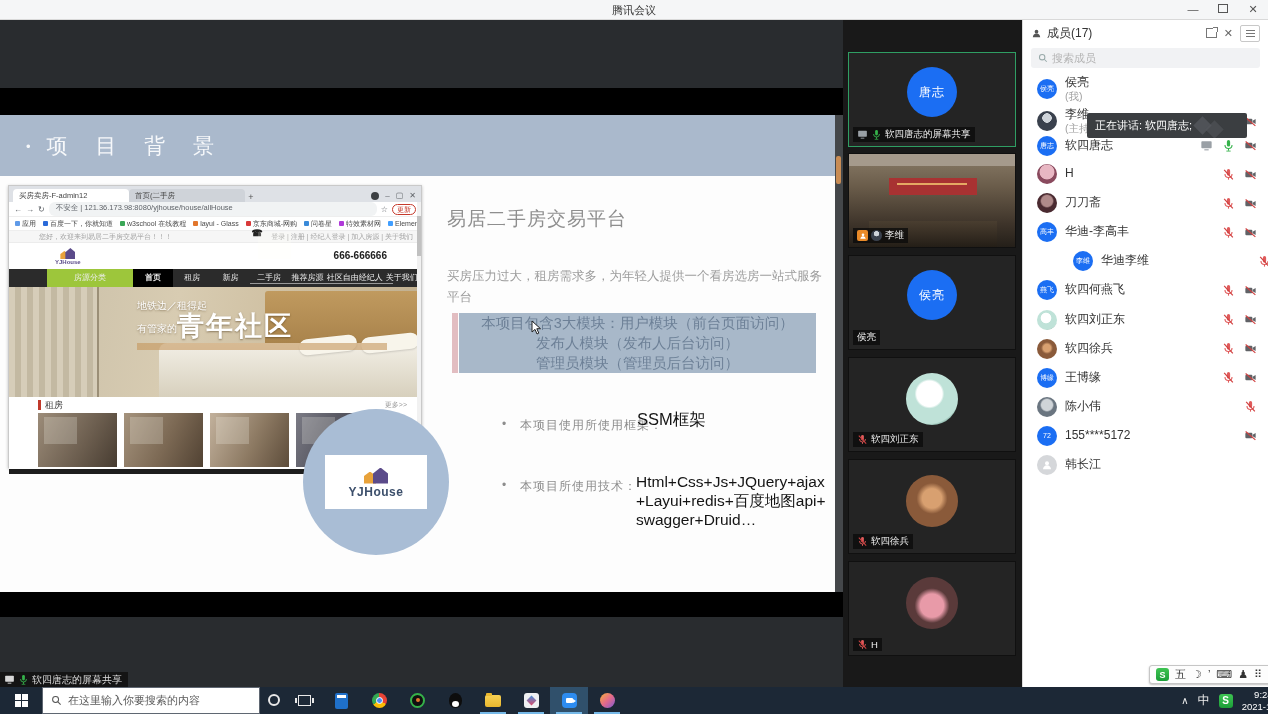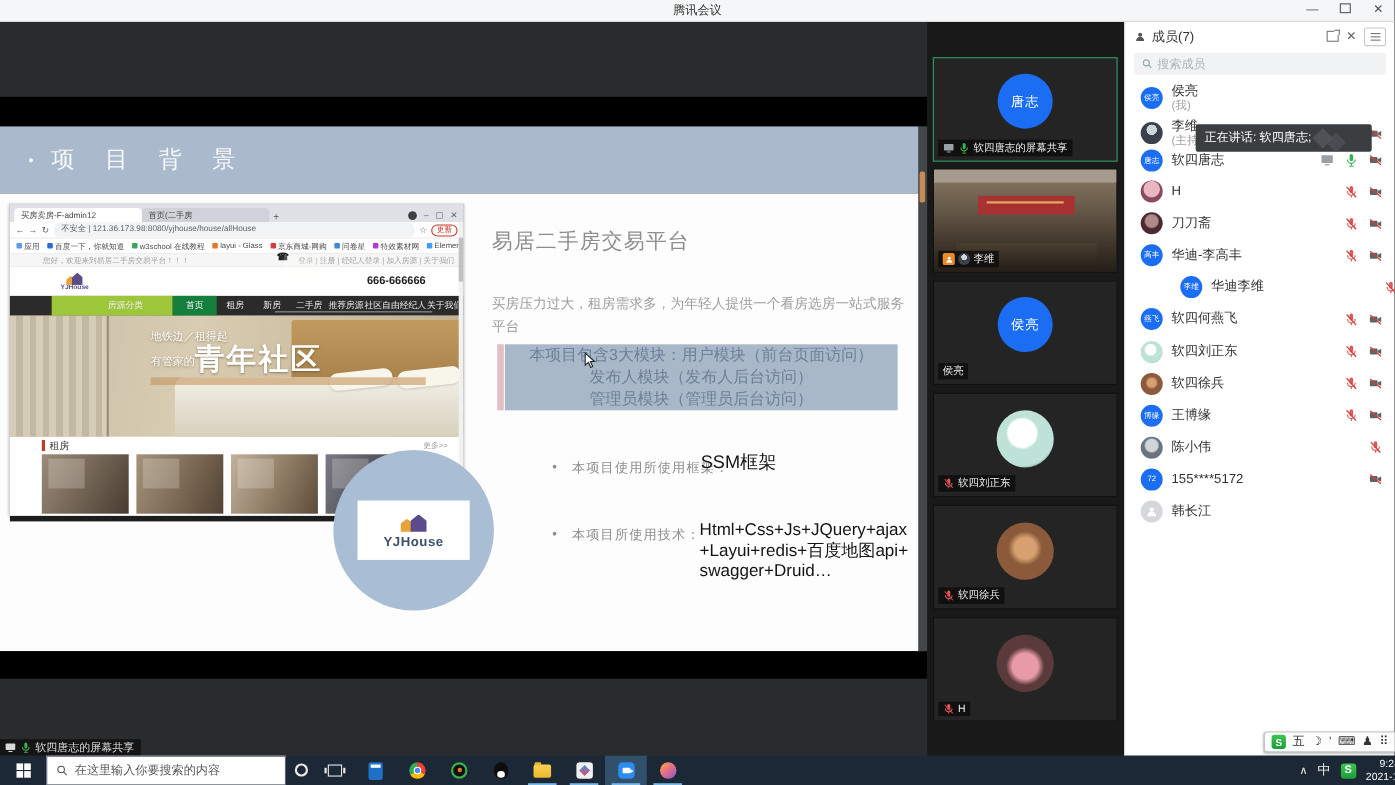--- a/index.html
+++ b/index.html
@@ -64,23 +64,23 @@
   .site-top .links{margin-left:auto;margin-right:8px;}
   .site-logo-row{height:26px;display:flex;align-items:center;background:#fff;}
   .slogo{margin-left:46px;display:flex;flex-direction:column;align-items:center;}
   .slogo .houses{height:12px;}
   .slogo .house-o{width:8px;height:8px;}
   .slogo .house-p{width:10px;height:11px;}
   .slogo .t{font-size:6px;color:#5b4b8a;font-weight:bold;}
   .sphone{margin-left:auto;margin-right:28px;display:flex;align-items:center;gap:3px;font-size:10px;font-weight:bold;color:#222;border-bottom:1px solid #999;padding:0 6px 1px 2px;}
   .sphone .ph{font-size:9px;}
   .site-nav{height:18px;background:#2b2b2b;display:flex;align-items:center;font-size:8px;color:#eee;}
-  .nav-cat{width:86px;margin-left:38px;background:#9dc63b;height:18px;line-height:18px;text-align:center;padding-left:24px;}
+  .nav-cat{width:86px;margin-left:38px;background:#9dc63b;height:18px;line-height:18px;text-align:center;}
   .nav-item{flex:1;text-align:center;height:18px;line-height:18px;white-space:nowrap;}
-  .nav-item.first{background:#15803d;flex:0 0 40px;}
+  .nav-item.first{background:#000000;flex:0 0 40px;font-weight:bold;}
   .hero{position:relative;height:110px;overflow:hidden;background:linear-gradient(100deg,#c7bda6 0%,#d8ccb2 40%,#cdbd9e 70%,#bfae8e 100%);}
   .hero .curtain{position:absolute;left:0;top:0;width:88px;height:110px;background:repeating-linear-gradient(90deg,#d6cdb9 0 6px,#c3b9a2 6px 12px);border-right:2px solid #9b8f77;}
   .hero .headboard{position:absolute;left:256px;top:4px;width:158px;height:62px;background:linear-gradient(#c09a5f,#a57f48);border-radius:3px;}
   .hero .bed{position:absolute;left:150px;top:56px;width:264px;height:54px;background:linear-gradient(#f2efe6,#d7d0bd);border-radius:8px 4px 0 0;}
   .hero .pillow{position:absolute;width:58px;height:16px;background:#f8f5eb;border-radius:8px;transform:rotate(-6deg);box-shadow:0 1px 2px rgba(0,0,0,.15);}
   .hero-text{position:absolute;left:128px;top:12px;color:#fff;text-shadow:0 1px 2px rgba(80,60,30,.55);}
   .hero-sub1{font-size:10px;}
   .hero-row{display:flex;align-items:flex-end;gap:0;}
   .hero-sub2{font-size:10px;margin-bottom:4px;}
   .hero-big{font-size:27px;font-weight:bold;letter-spacing:2px;line-height:1;}
@@ -474,21 +474,21 @@
     </div>
 
   <div id="panel">
     <div class="p-header">
       <span class="mini-ic">
           <svg viewBox="0 0 24 24" fill="#555">
             <circle cx="12" cy="8" r="4"></circle>
             <path d="M4 20c0-4.4 3.6-8 8-8s8 3.6 8 8z"></path>
           </svg>
         </span>
-      <span class="p-title">成员(7)</span>
+      <span class="p-title">成员(17)</span>
       <span class="p-hicons">
         <span class="pop-ic"></span>
         <span class="x-ic">✕</span>
         <span class="menu-ic">
             <i></i>
             <i></i>
             <i></i>
           </span>
       </span>
     </div>

